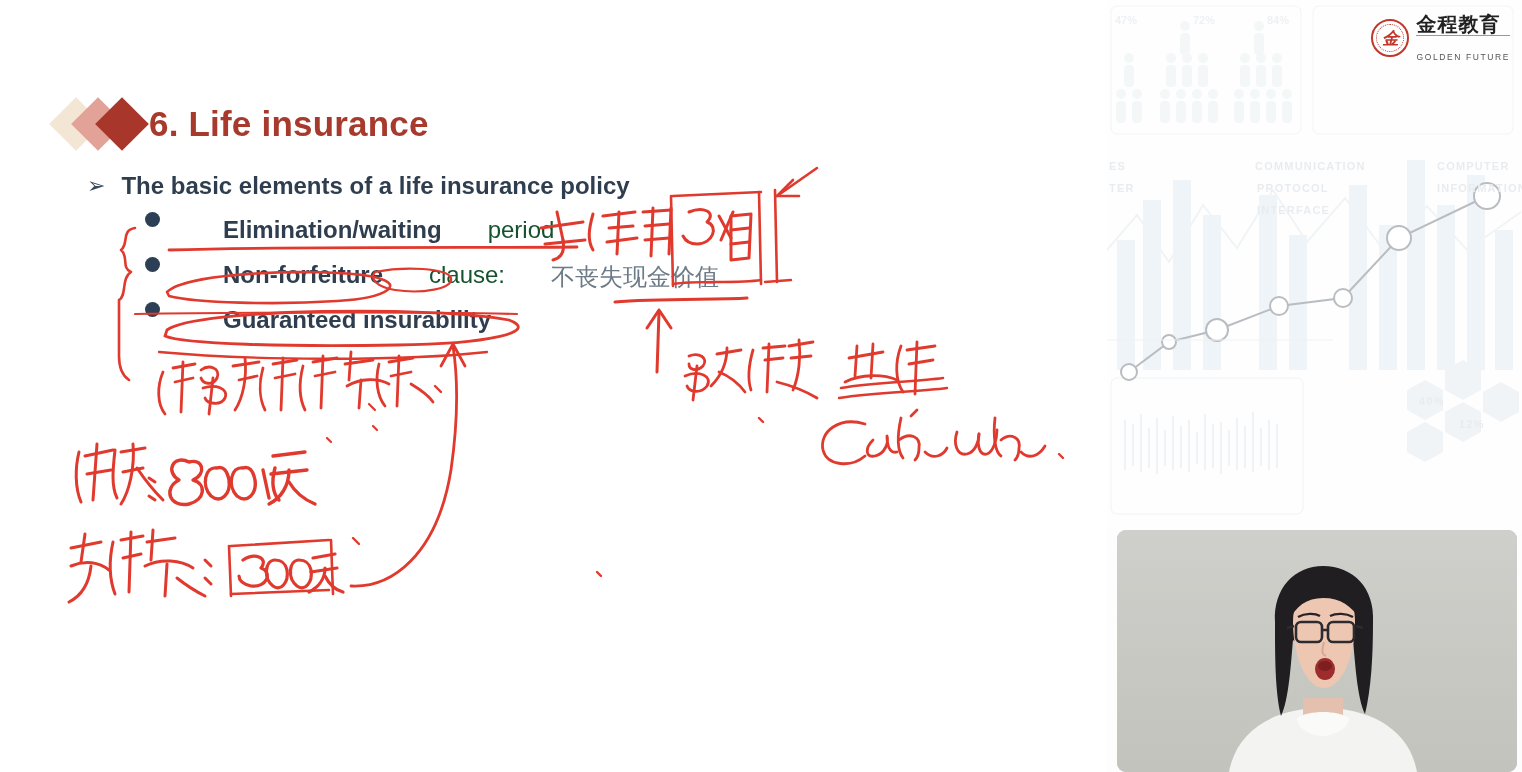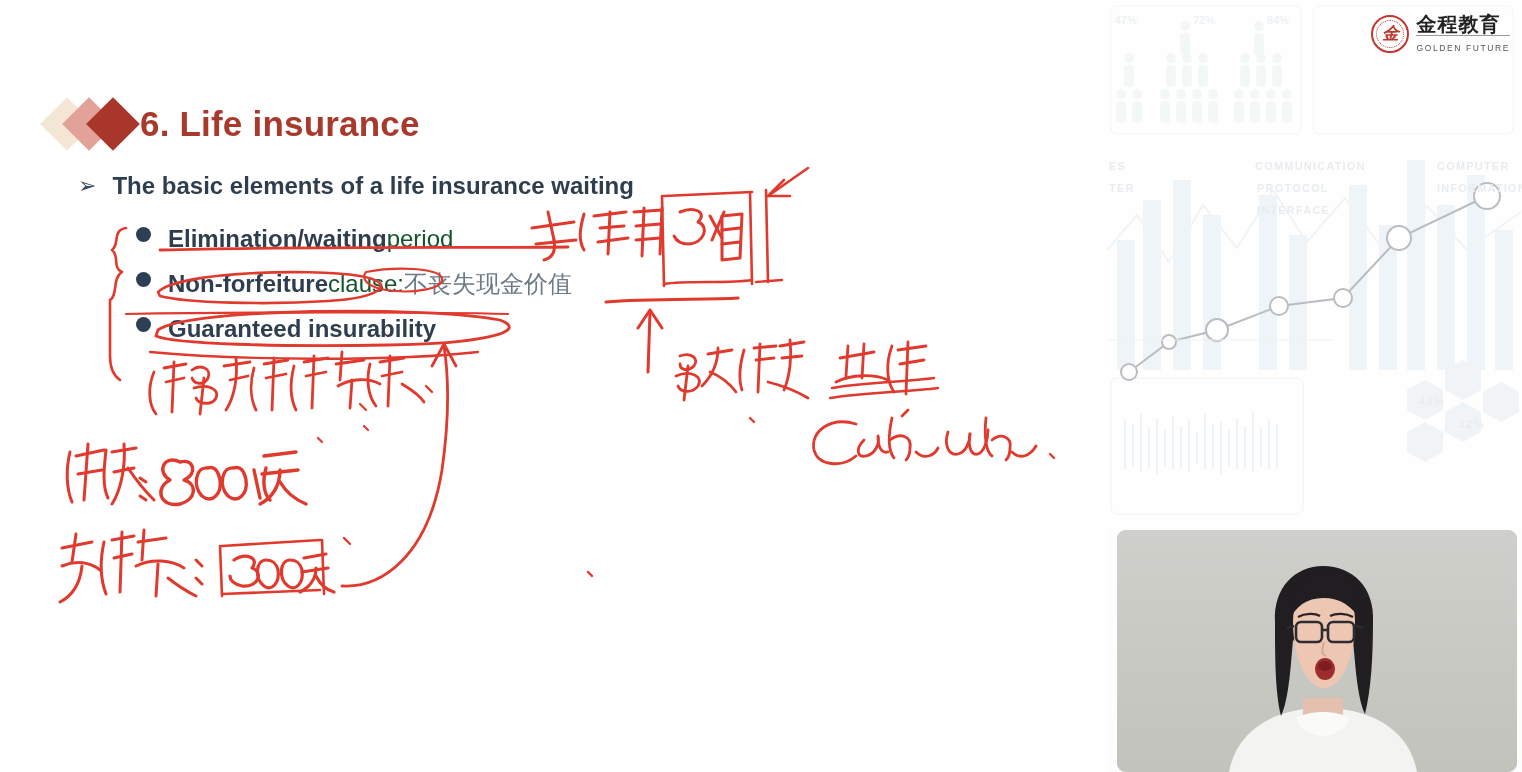--- a/index.html
+++ b/index.html
@@ -4,58 +4,58 @@
 <title>Life Insurance Lecture</title>
 <style>
   html,body{margin:0;padding:0;background:#fff;}
   body{
     font-family:"Liberation Sans","DejaVu Sans",sans-serif;
     width:1522px;height:772px;overflow:hidden;position:relative;
   }
   .stage{position:absolute;inset:0;background:#ffffff;}
 
   
-  .slide{position:absolute;left:8px;top:0;width:1107px;height:772px;background:#fff;overflow:hidden;}
+  .slide{position:absolute;left:17px;top:0;width:1107px;height:772px;background:#fff;overflow:hidden;}
 
   .title-row{position:absolute;left:38px;top:96px;height:56px;display:flex;align-items:center;}
   .diamonds{position:relative;width:98px;height:58px;flex:0 0 auto;}
   .dia{position:absolute;width:38px;height:38px;transform:rotate(45deg);top:10px;}
   .dia.d1{left:2px;background:#f3e6d5;}
   .dia.d2{left:24px;background:#e2a297;}
   .dia.d3{left:48px;background:#a9362b;}
   .title-text{
     font-size:35px;font-weight:bold;color:#a83a2d;letter-spacing:.2px;
     margin-left:-4px;white-space:nowrap;
   }
 
   .lvl1{position:absolute;left:70px;top:172px;display:flex;align-items:flex-start;}
   .arrowglyph{color:#3b4a5a;font-size:22px;line-height:1;margin-right:16px;margin-top:3px;}
   .lvl1-text{font-size:24px;font-weight:bold;color:#2f3e4f;white-space:nowrap;}
 
   .bullets{position:absolute;left:128px;top:216px;}
-  .brow{display:flex;align-items:center;height:45px;white-space:nowrap;}
+  .brow{display:flex;align-items:flex-start;height:45px;white-space:nowrap;gap:46px;}
   .dot{width:15px;height:15px;border-radius:50%;background:#2c3f55;flex:0 0 auto;
        position:relative;top:-4px;margin-right:17px;}
   .bold-part{font-size:24px;font-weight:bold;color:#2f3e4f;}
   .light-part{font-size:24px;font-weight:normal;color:#14532d;}
   .cn-part{font-size:24px;font-weight:normal;color:#6d7a87;}
 
   
   .ink{position:absolute;left:0;top:0;width:1107px;height:772px;pointer-events:none;}
 
   
   .rightcol{position:absolute;left:1107px;top:0;width:415px;height:772px;background:#fdfdfd;}
   .bgart{position:absolute;left:0;top:0;width:415px;height:530px;overflow:hidden;background:#fefefe;}
   .logo{position:absolute;right:12px;top:14px;display:flex;align-items:center;gap:7px;}
   .seal{width:34px;height:34px;border-radius:50%;border:2px solid #c0372c;position:relative;
         display:flex;align-items:center;justify-content:center;background:#fff;}
   .seal:before{content:"";position:absolute;inset:3px;border-radius:50%;border:1px dotted #c0372c;}
   .seal span{color:#c0372c;font-size:17px;font-style:italic;font-weight:bold;font-family:"Liberation Serif",serif;}
   .logo-cn{font-size:20px;font-weight:bold;color:#222;letter-spacing:1px;line-height:1.05;}
-  .logo-en{font-size:8.5px;color:#555;letter-spacing:1.6px;border-top:1px solid #999;padding-top:7px;}
+  .logo-en{font-size:8.5px;color:#555;letter-spacing:1.6px;border-top:1px solid #999;padding-top:16px;}
 
   .vid{position:absolute;left:10px;top:530px;width:400px;height:242px;border-radius:9px;
        background:#c9c9c4;overflow:hidden;}
 
   .ghost-label{position:absolute;color:#e9ecef;font-size:11px;letter-spacing:1.2px;font-weight:bold;}
   .ghost-pct{position:absolute;color:#eef1f3;font-size:11px;font-weight:bold;}
 </style>
 </head>
 <body>
 
@@ -67,21 +67,21 @@
       <div class="diamonds">
         <div class="dia d1"></div>
         <div class="dia d2"></div>
         <div class="dia d3"></div>
       </div>
       <div class="title-text">6. Life insurance</div>
     </div>
 
     <div class="lvl1">
       <div class="arrowglyph">➢</div>
-      <div class="lvl1-text">The basic elements of a life insurance waiting</div>
+      <div class="lvl1-text">The basic elements of a life insurance policy</div>
     </div>
 
     <div class="bullets">
       <div class="brow">
         <span class="dot"></span>
         <span class="bold-part">Elimination/waiting</span>
         <span class="light-part"> period</span>
       </div>
       <div class="brow">
         <span class="dot"></span>

